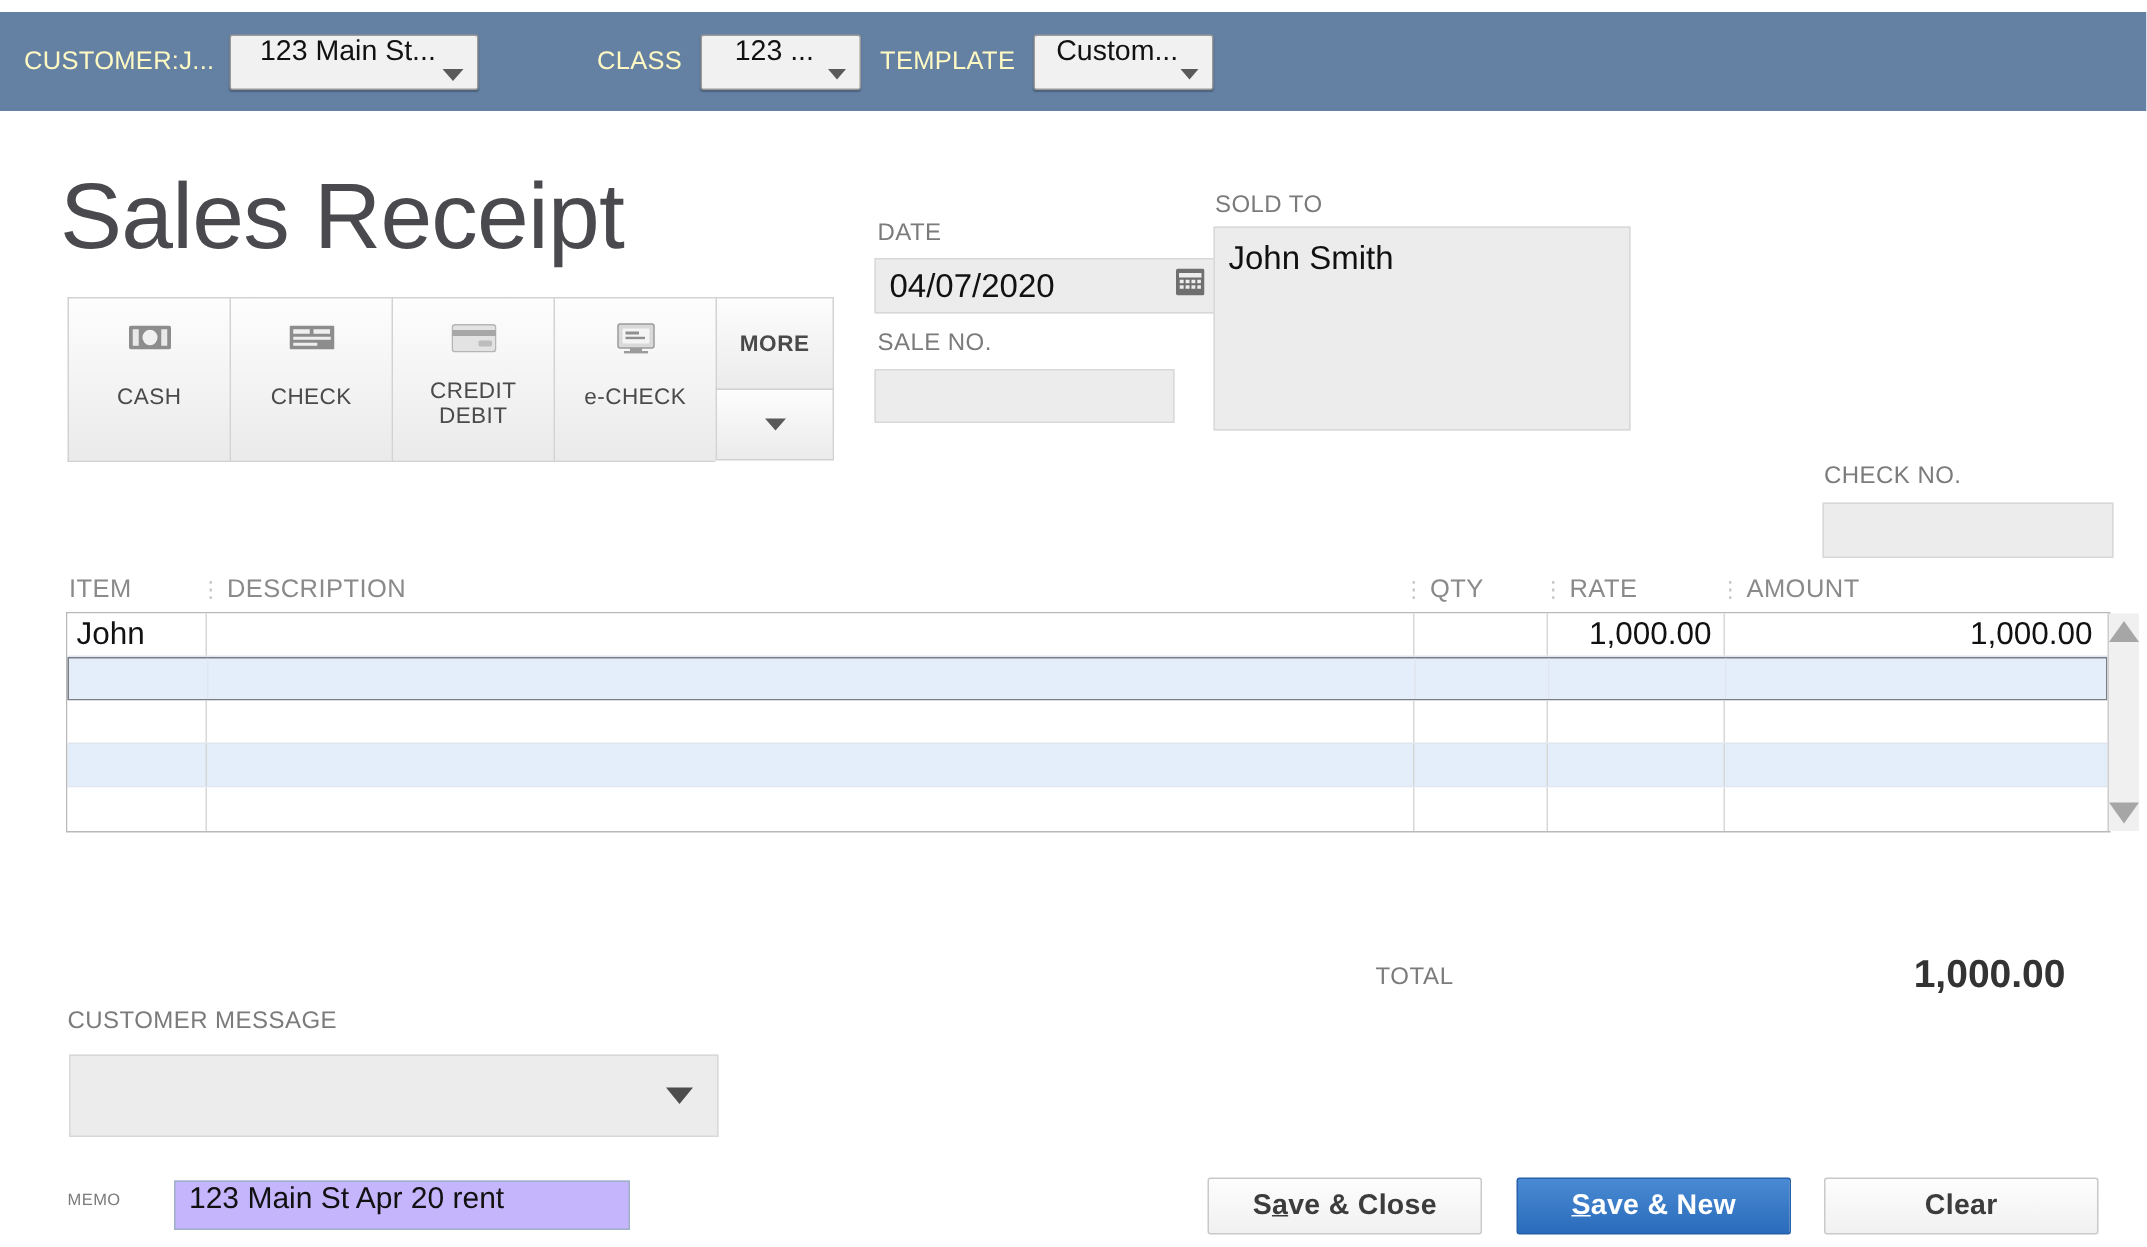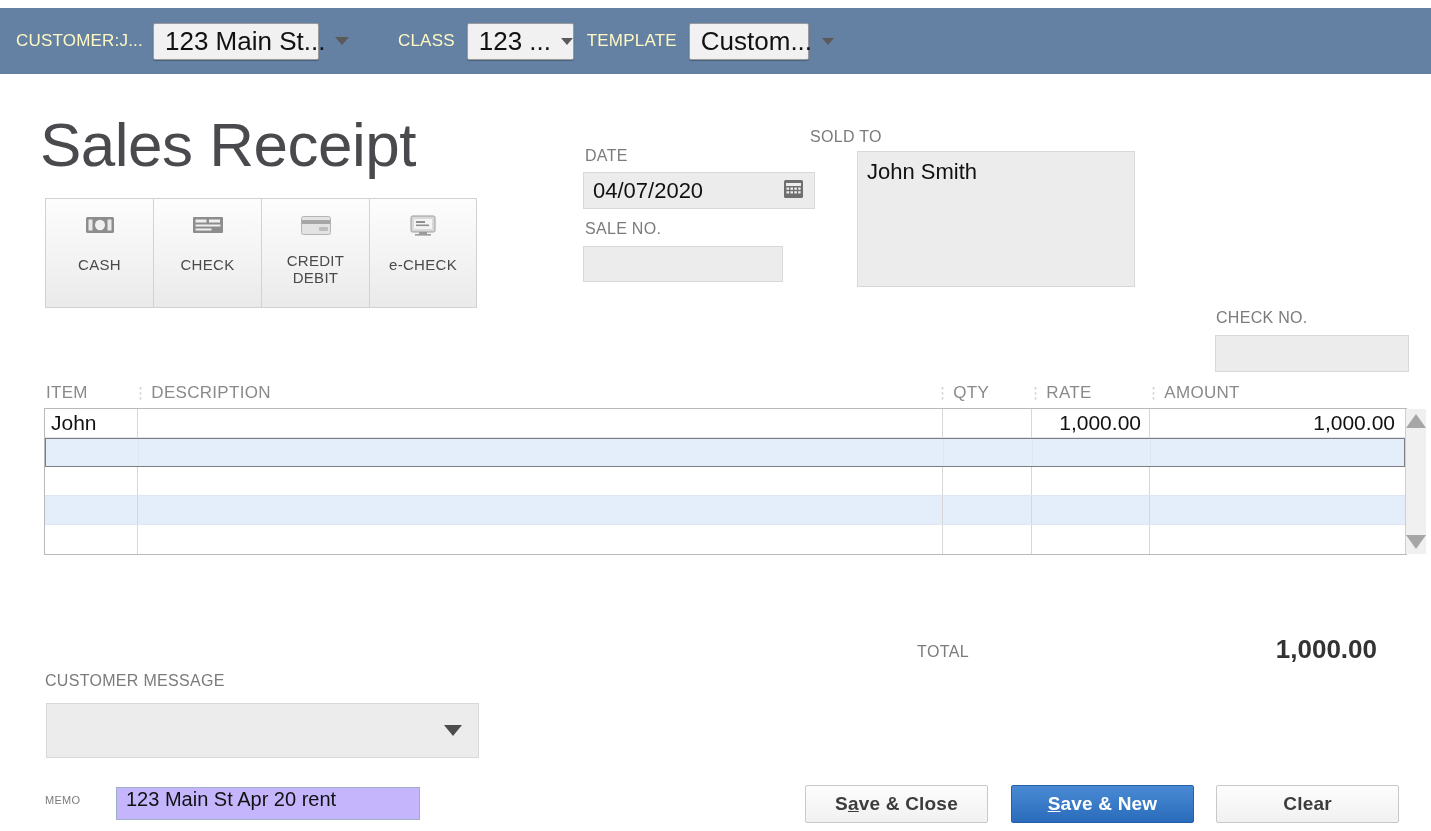--- a/index.html
+++ b/index.html
@@ -22,23 +22,24 @@
     color: #fef9c3; font-size: 17px; letter-spacing: .2px;
     white-space: nowrap;
   }
   .combo {
     background: #f1f1f1;
     border: 1px solid #9a9a9a;
     border-radius: 2px;
     height: 37px;
     display: inline-flex; align-items: center;
     padding: 0 9px 0 11px;
-    color: #111; font-size: 26px;
+    color: #111; font-size: 19px;
     box-shadow: 0 1px 1px rgba(0,0,0,.25);
     white-space: nowrap;
+    flex-direction: column;
   }
   .combo .cval { margin-right: 10px; }
   .caret-dn {
     width: 0; height: 0;
     border-left: 7px solid transparent;
     border-right: 7px solid transparent;
     border-top: 8px solid #5a5a5a;
   }
   .caret-dn.sm {
     border-left-width: 6px; border-right-width: 6px; border-top-width: 7px;
@@ -99,21 +100,20 @@
   #date-field { position: absolute; left: 583px; top: 172px; width: 232px; height: 37px; }
   #cal-icon { margin-left: auto; margin-right: 11px; }
   #saleno-label { position: absolute; left: 585px; top: 220px; }
   #saleno-field { position: absolute; left: 583px; top: 246px; width: 200px; height: 36px; }
 
   #soldto-label { position: absolute; left: 810px; top: 128px; }
   #soldto-field {
     position: absolute; left: 809px; top: 151px; width: 278px; height: 136px;
     background: #ececec; border: 1px solid #d8d8d8;
     padding: 7px 0 0 9px;
-    margin-left: 48px;
   }
   #soldto-field .sval { font-size: 22px; color: #111; }
 
   #checkno-label { position: absolute; left: 1216px; top: 309px; }
   #checkno-field { position: absolute; left: 1215px; top: 335px; width: 194px; height: 37px; }
   .th {
     position: absolute; font-size: 17px; color: #8a8a8a; letter-spacing: .3px;
     top: 383px;
   }
   .th .sep { color: #c8c8c8; font-size: 15px; margin-right: 3px; }
@@ -284,20 +284,26 @@
           <rect x="4" y="4" width="18" height="10" fill="#f4f4f4"></rect>
           <rect x="6" y="6" width="9" height="2" fill="#8f8f8f"></rect>
           <rect x="6" y="9.5" width="13" height="1.6" fill="#8f8f8f"></rect>
           <rect x="9" y="17" width="8" height="2" fill="#9b9b9b"></rect>
           <rect x="5" y="19" width="16" height="1.6" fill="#9b9b9b"></rect>
         </svg>
       </span>
       <span class="plabel">e-CHECK</span>
     </div>
 
+    <div class="morecol">
+      <div class="morebtn">MORE</div>
+      <div class="morearrow">
+        <span class="caret-dn"></span>
+      </div>
+    </div>
   </div>
 
   <div class="fld-label" id="date-label">DATE</div>
   <div class="fld-box" id="date-field">
     <span class="fval">04/07/2020</span>
     <span id="cal-icon">
       <svg width="19" height="18" viewBox="0 0 19 18">
         <rect x="0" y="0" width="19" height="18" rx="1.5" fill="#6f6f6f"></rect>
         <rect x="2" y="3" width="15" height="3" fill="#ededed"></rect>
         <g fill="#ededed">

